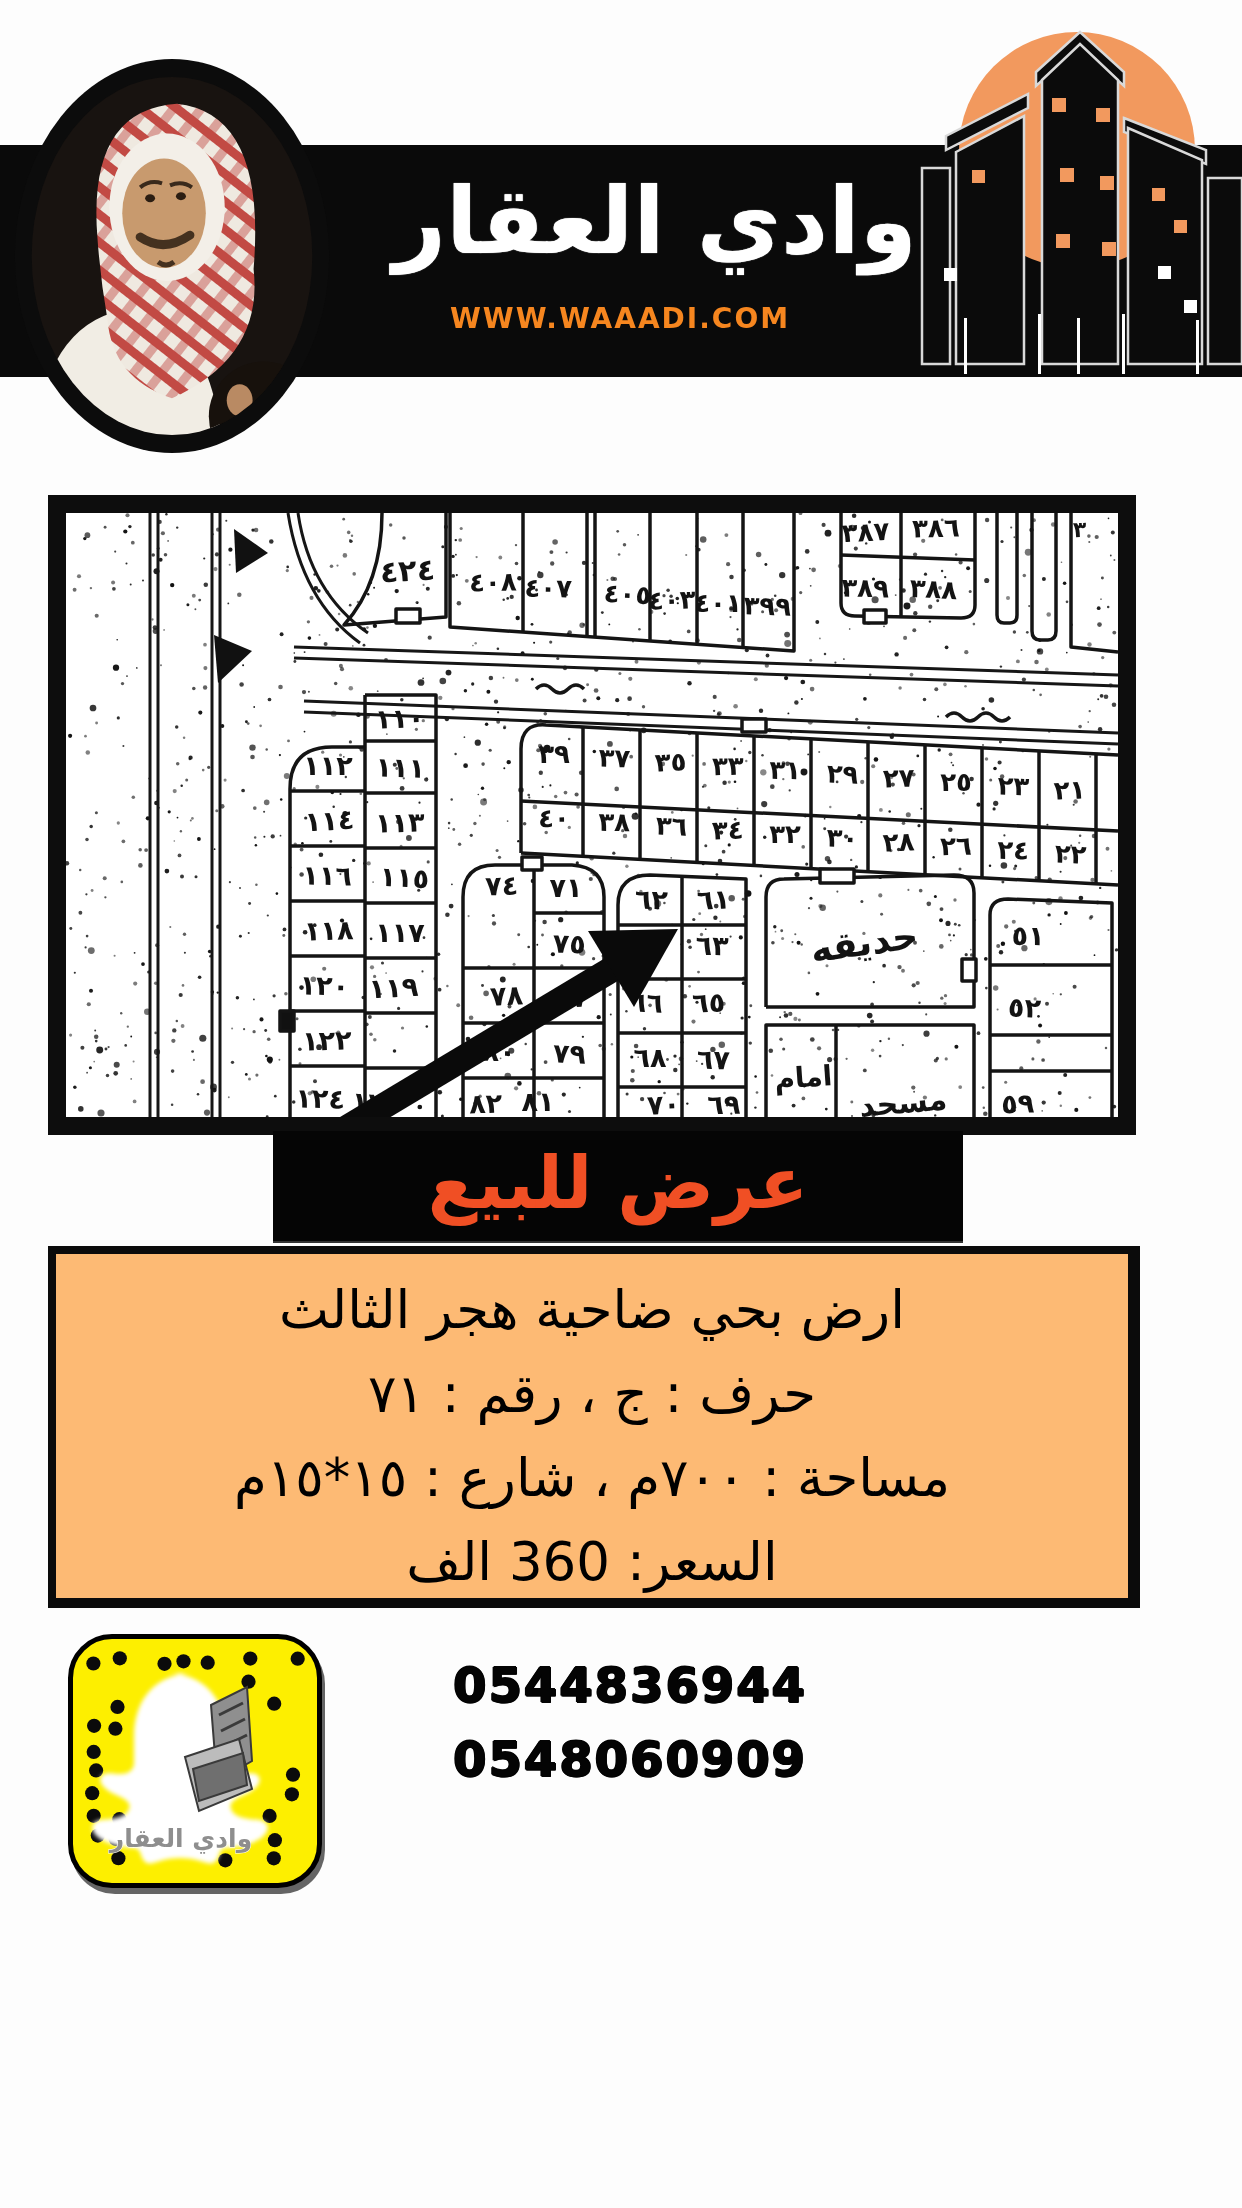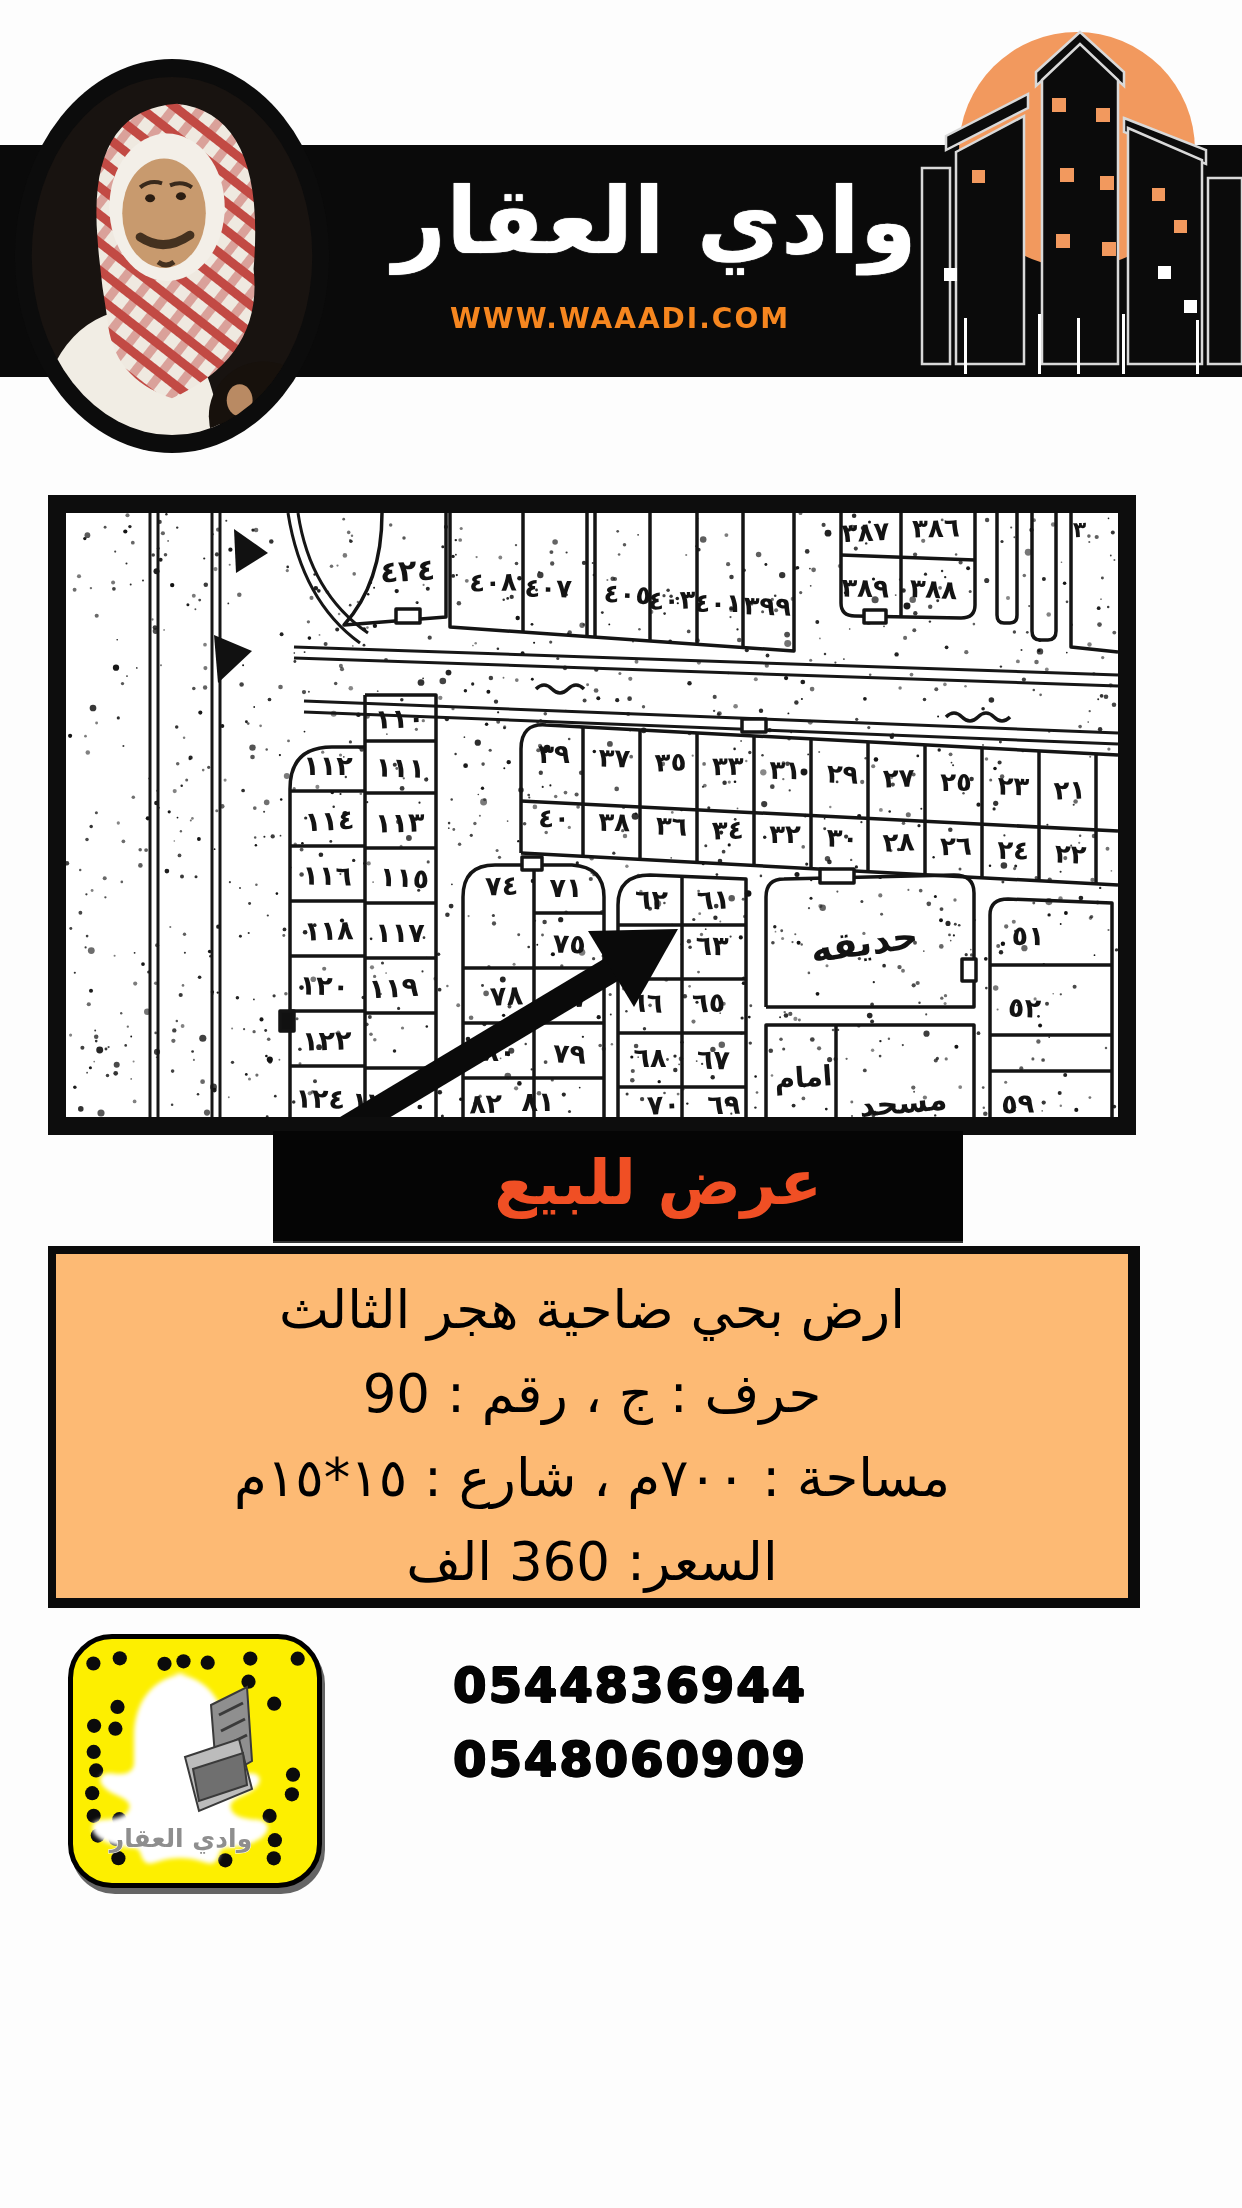--- a/index.html
+++ b/index.html
@@ -18,21 +18,21 @@
 
   
   .map-box{position:absolute;left:48px;top:495px;width:1052px;height:604px;background:#ffffff;
     border:18px solid #0d0d0d;}
   .map-box svg{position:absolute;left:0;top:0;width:100%;height:100%;}
 
   
   .banner{position:absolute;left:273px;top:1131px;width:690px;height:110px;background:#050505;
     box-shadow:0 2px 0 #333;}
   .banner-text{width:100%;height:100%;line-height:104px;text-align:center;direction:rtl;
-    color:#f04f24;font-size:62px;font-weight:bold;margin-left:40px;}
+    color:#f04f24;font-size:72px;font-weight:bold;}
 
   
   .details-box{position:absolute;left:48px;top:1246px;width:1072px;height:344px;background:#fdba74;
     border:8px solid #0b0b0b;border-right-width:12px;border-bottom-width:10px;}
   .details-inner{position:absolute;left:0;top:14px;width:100%;direction:rtl;text-align:center;
     color:#000;font-size:53px;line-height:84px;font-weight:500;}
 
   
   .snapcode{position:absolute;left:68px;top:1634px;width:244px;height:244px;background:#fdef00;
     border:5px solid #000;border-radius:44px;box-shadow:3px 6px 0 rgba(0,0,0,.6);}
@@ -1449,21 +1449,21 @@
     </svg>
   </div>
 
   <div class="banner">
     <div class="banner-text">عرض للبيع</div>
   </div>
 
   <div class="details-box">
     <div class="details-inner">
       <div>ارض بحي ضاحية هجر الثالث</div>
-      <div>حرف : ج ، رقم : 90</div>
+      <div>حرف : ج ، رقم : ٧١</div>
       <div>مساحة : ٧٠٠م ، شارع : ١٥*١٥م</div>
       <div>السعر: 360 الف</div>
     </div>
   </div>
 
   <div class="snapcode">
     <svg viewBox="0 0 244 244">
       <defs>
           <filter id="blur1" x="-20%" y="-20%" width="140%" height="140%">
             <feGaussianBlur stdDeviation="2.2"></feGaussianBlur>

